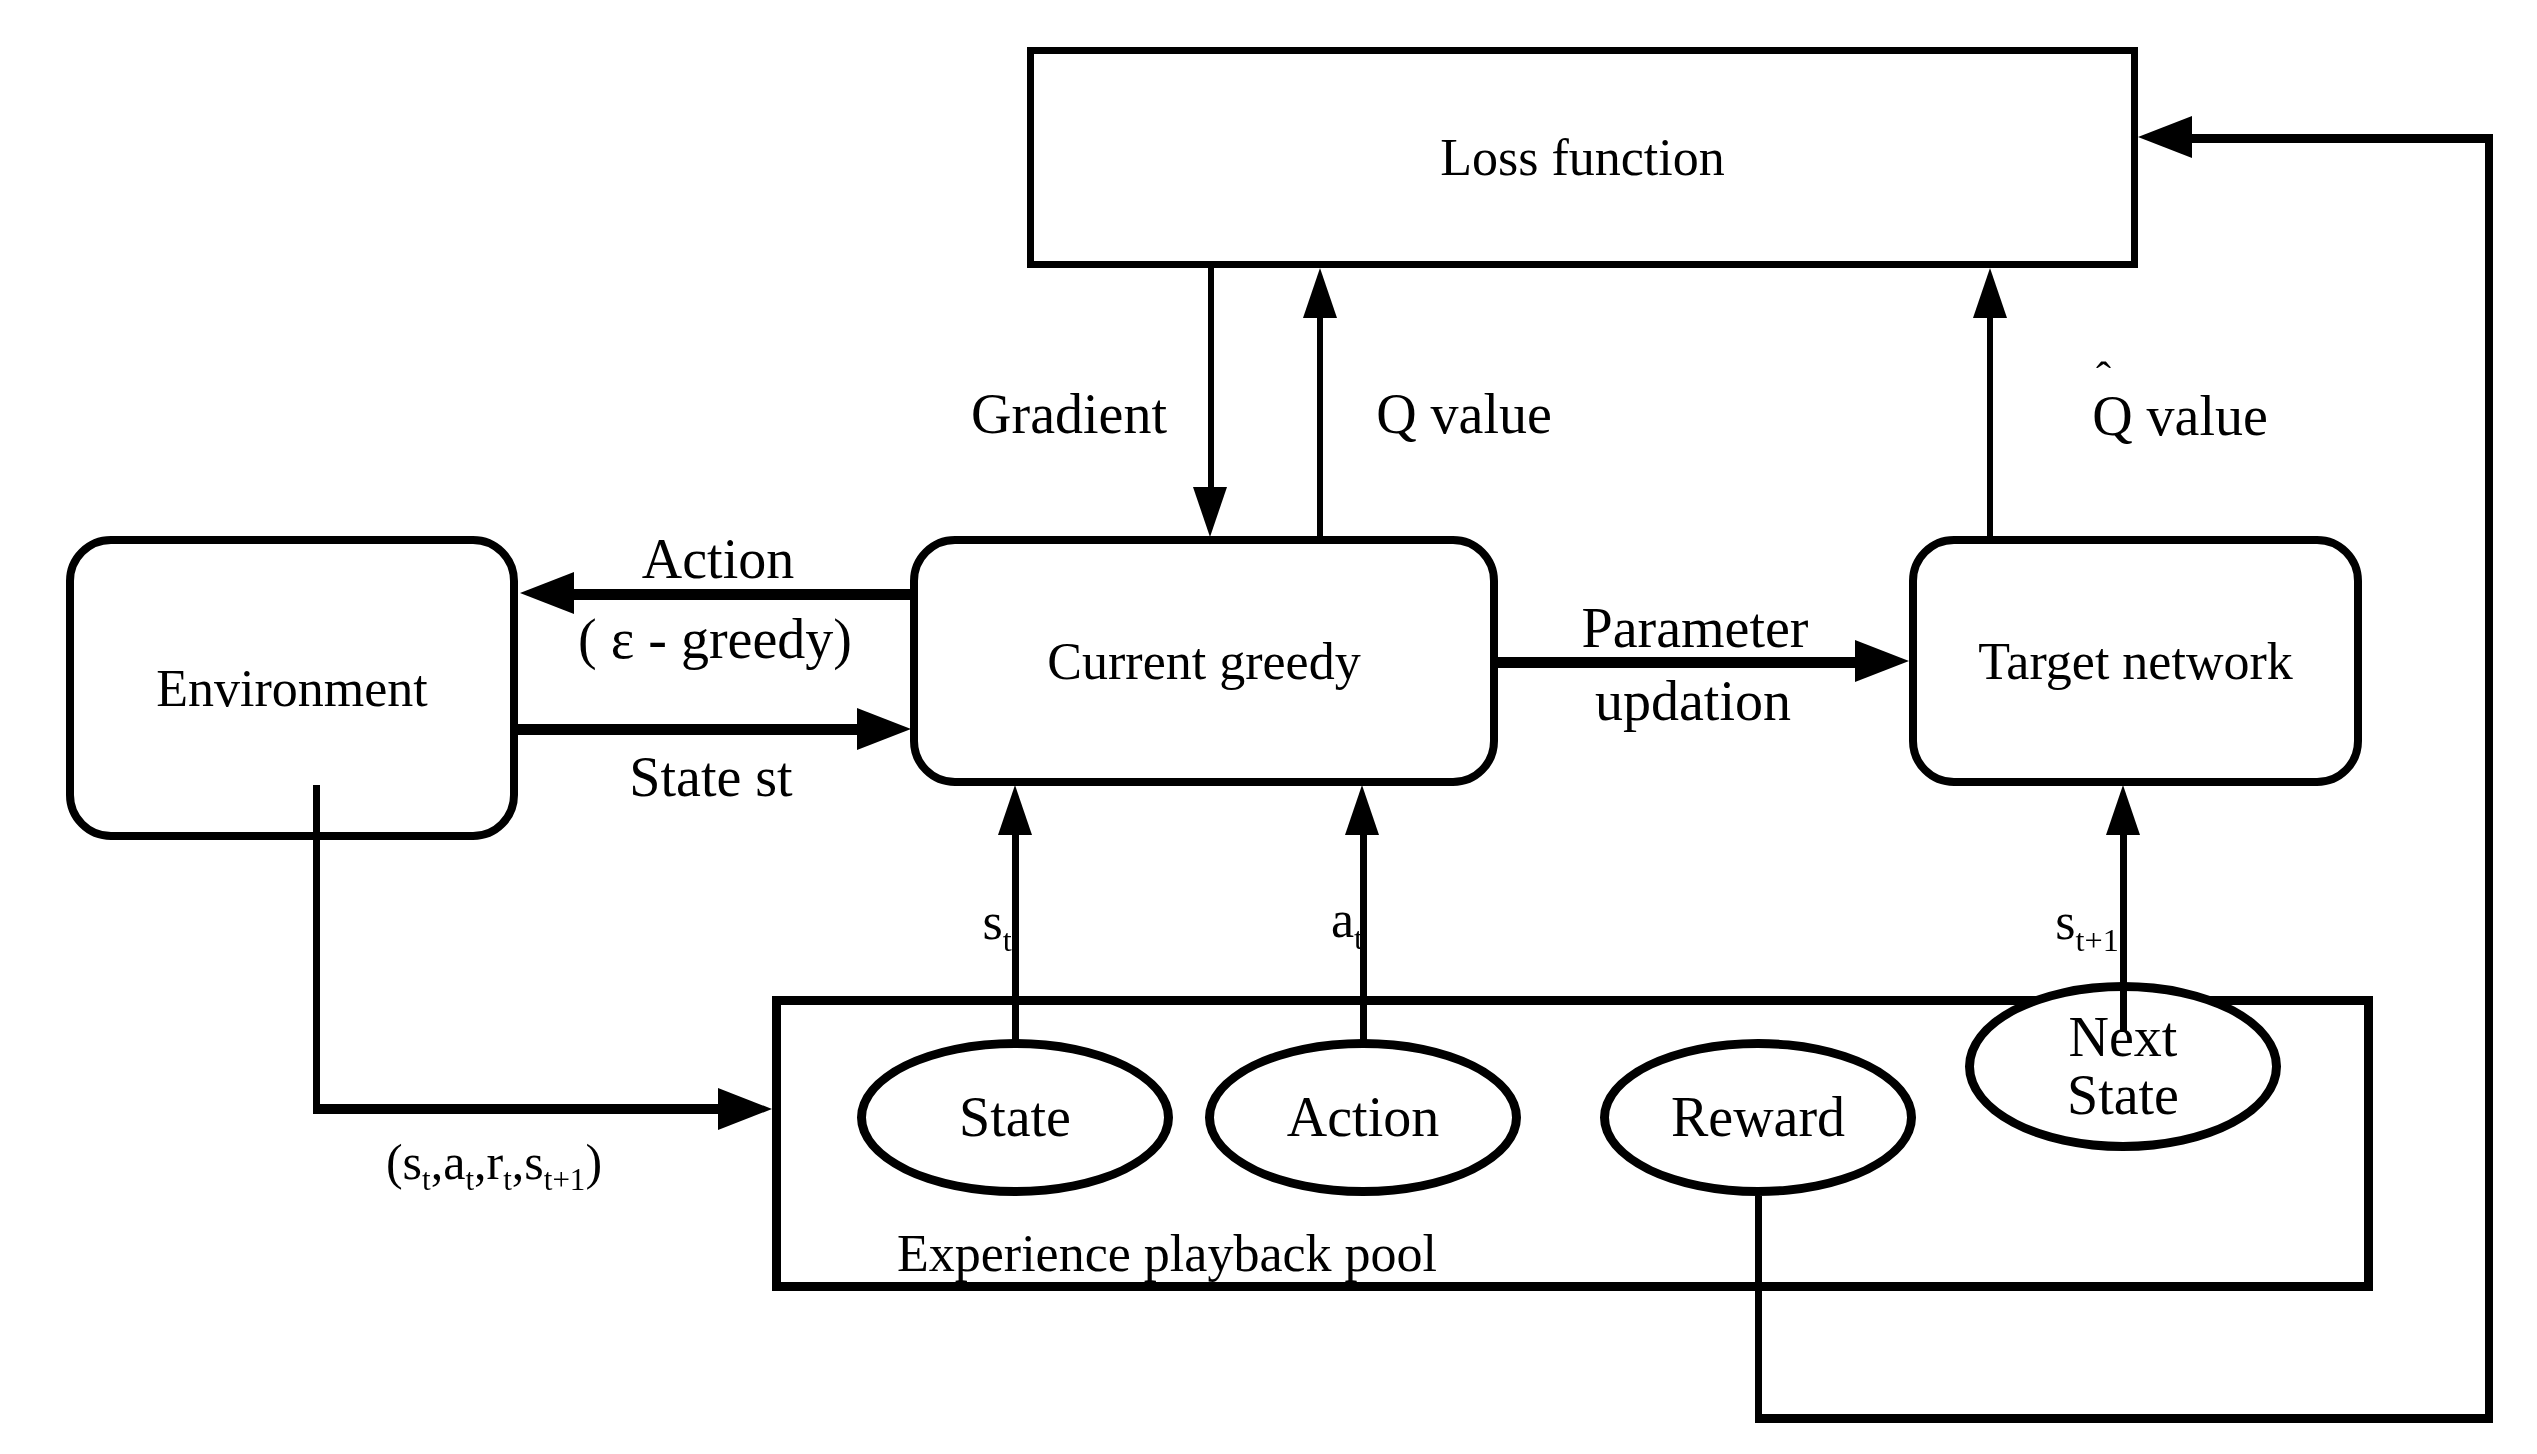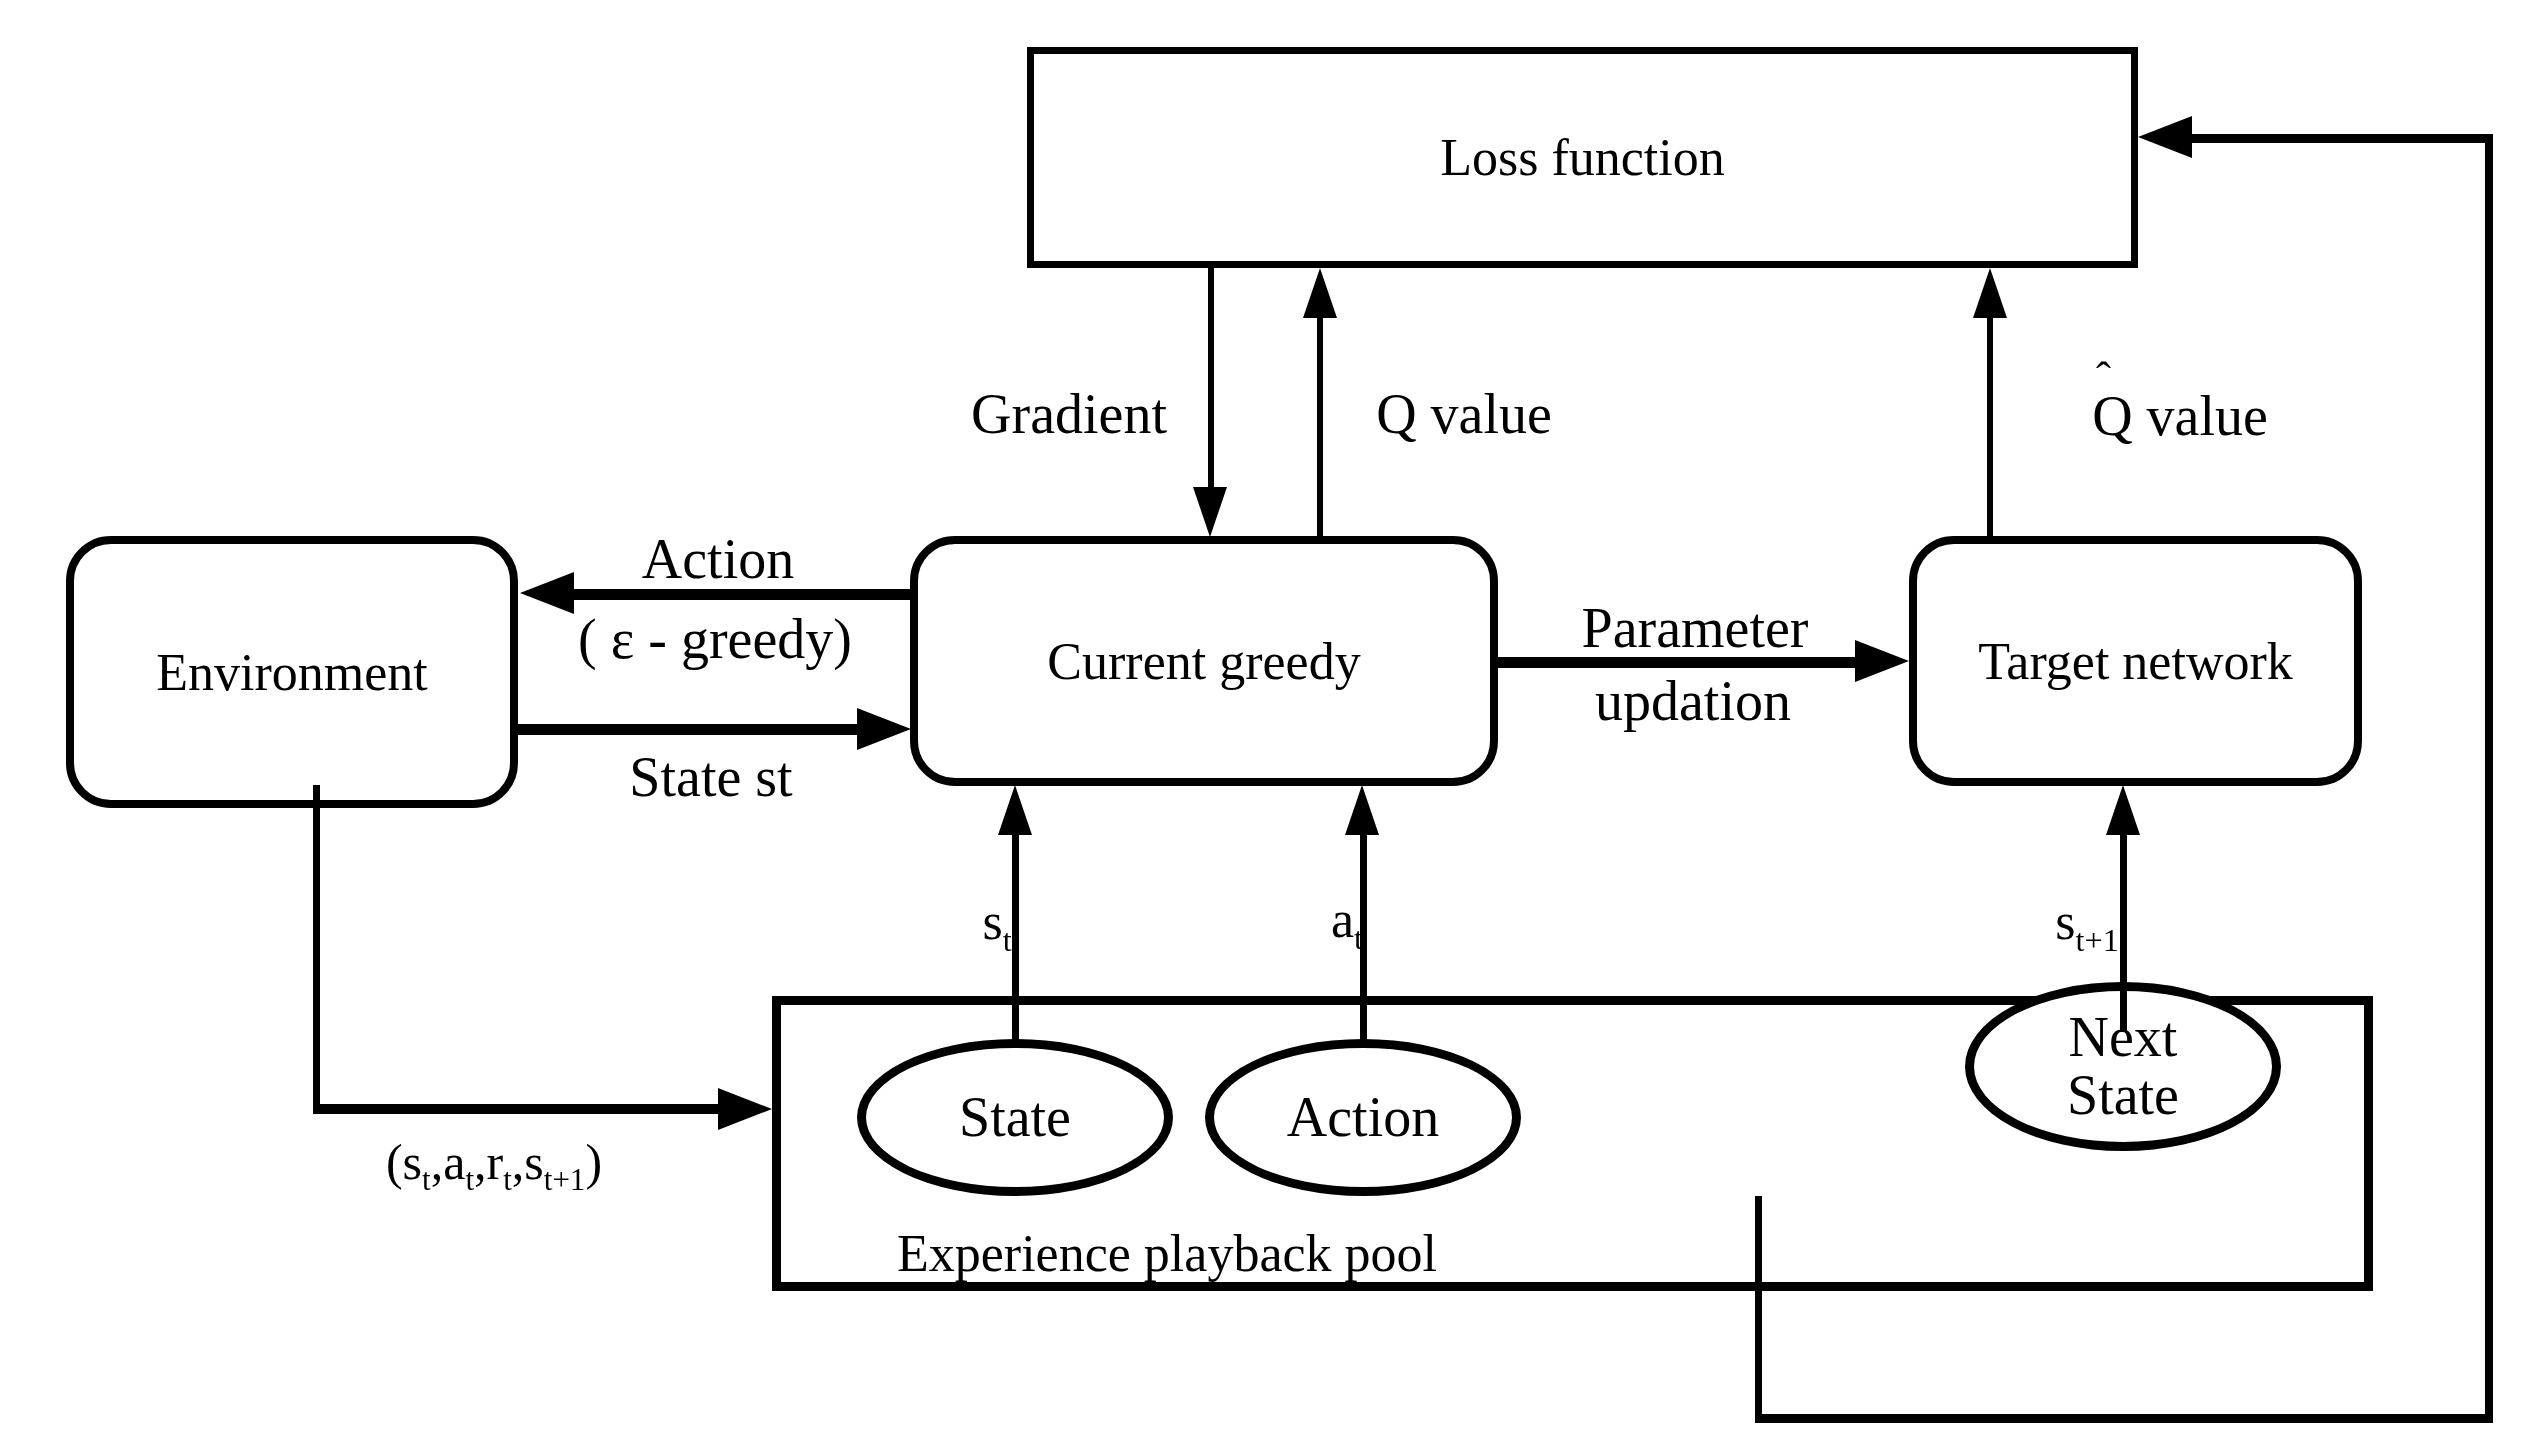--- a/index.html
+++ b/index.html
@@ -66,40 +66,43 @@
 </style>
 </head>
 <body>
 
 <div class="diagram">
 
   <div class="box" style="left:1027px; top:47px; width:1111px; height:221px;">
     <span>Loss function</span>
   </div>
 
-  <div class="box rounded" style="left:66px; top:536px; width:452px; height:272px;">
+  <div class="box rounded" style="left:66px; top:536px; width:452px; height:304px;">
     <span>Environment</span>
   </div>
 
   <div class="box rounded" style="left:910px; top:536px; width:588px; height:250px;">
     <span>Current greedy</span>
   </div>
 
   <div class="box rounded" style="left:1909px; top:536px; width:453px; height:250px;">
     <span>Target network</span>
   </div>
 
   <div class="box" style="left:772px; top:996px; width:1601px; height:295px; border-width:9.7px;"></div>
   <div class="label" style="left:1167px; top:1254px; font-size:52px;">Experience playback pool</div>
 
   <div class="ellipse" style="left:857px; top:1039px; width:316px; height:157px;">
     <span>State</span>
   </div>
   <div class="ellipse" style="left:1205px; top:1039px; width:316px; height:157px;">
     <span>Action</span>
+  </div>
+  <div class="ellipse" style="left:1600px; top:1039px; width:316px; height:157px;">
+    <span>Reward</span>
   </div>
   <div class="ellipse" style="left:1965px; top:982px; width:316px; height:169px;">
     <span>Next</span>
     <span>State</span>
   </div>
 
   <div class="line" style="left:1208px; top:268px; width:5.8px; height:221px;"></div>
   <div class="ah ah-down" style="left:1193px; top:487px;"></div>
 
   <div class="line" style="left:1317px; top:315px; width:5.8px; height:221px;"></div>

